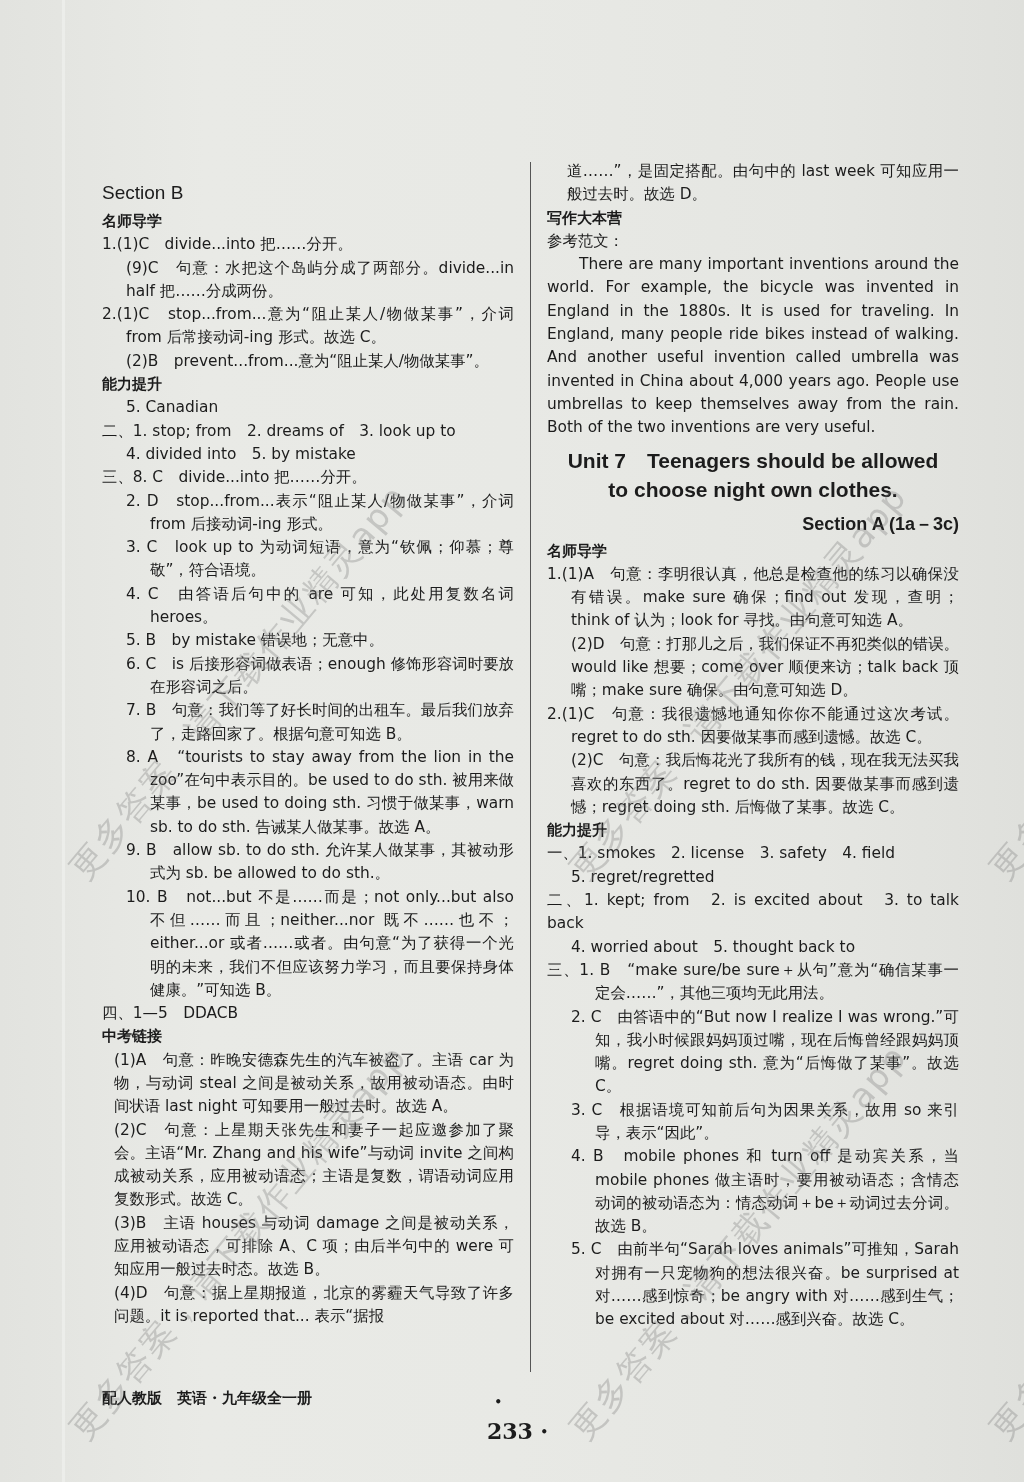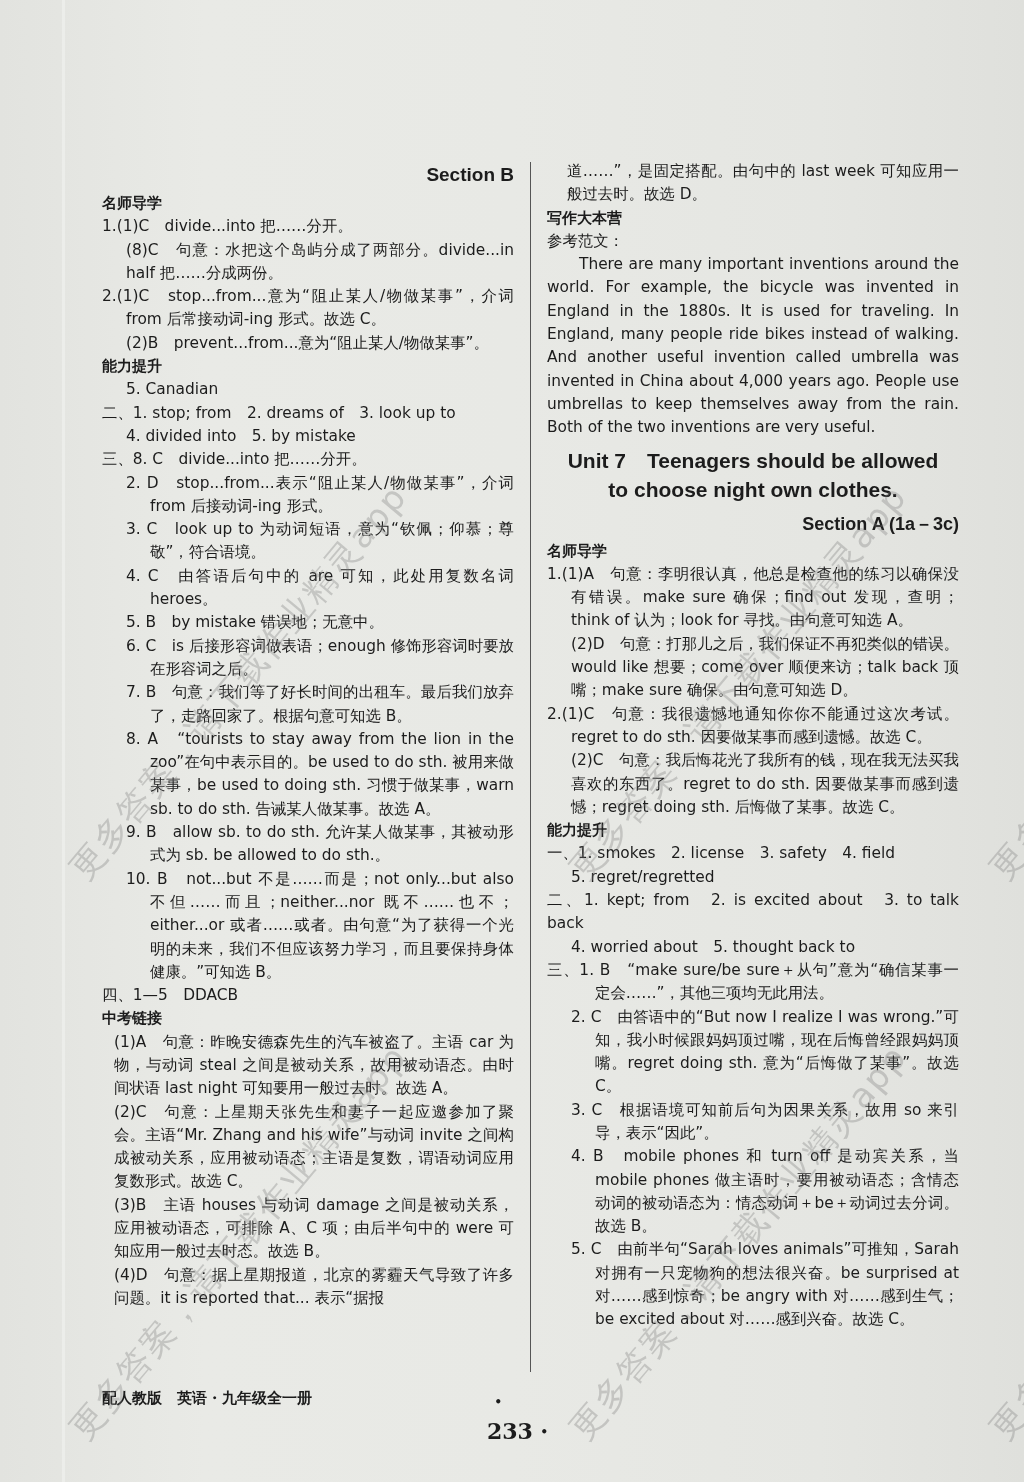--- a/index.html
+++ b/index.html
@@ -11,21 +11,21 @@
     }
     .page {
       position: absolute; left: 0; top: 0; width: 1024px; height: 1482px;
       background: linear-gradient(90deg, #e2e3df 0%, #e9eae6 20%, #e8e9e5 50%, #e5e6e2 80%, #dfe0dc 100%);
     }
     .crease { position: absolute; left: 62px; top: 0; width: 3px; height: 1482px; background: #f0f1ee; opacity: .7; }
     .col { position: absolute; font-size: 15.4px; line-height: 23.3px; }
     .col-left { left: 102px; top: 160px; width: 412px; }
     .col-right { left: 547px; top: 160px; width: 412px; }
     .divider { position: absolute; left: 530px; top: 162px; width: 1px; height: 1210px; background: #555; }
-    .h-section { text-align: right; font-family: "Liberation Sans", sans-serif; font-weight: bold; font-size: 19px; margin: 2px 0 4px 0; line-height: 26px; }
+    .h-section { text-align: left; font-family: "Liberation Sans", sans-serif; font-weight: normal; font-size: 19px; margin: 20px 0 4px 0; line-height: 26px; }
     .h-unit { text-align: center; font-family: Liberation Sans, sans-serif; font-weight: bold; font-size: 21px; line-height: 29px; margin: 6px 0 4px 0; }
     .h-sub { text-align: right; font-family: "Liberation Sans", sans-serif; font-weight: bold; font-size: 18px; line-height: 28px; margin: 6px 0 2px 0; }
     .label { font-weight: bold; font-size: 15px; }
     .line { white-space: normal; text-align: justify; }
     .i1 { padding-left: 0; }
     .i2 { padding-left: 24px; text-indent: 0; }
     .hang { padding-left: 24px; text-indent: -24px; }
     .hang2 { padding-left: 48px; text-indent: -24px; }
     .para { text-indent: 32px; text-align: justify; text-align-last: left; }
     .footer { position: absolute; top: 1389px; left: 102px; width: 460px; font-size: 15px; font-weight: bold; }
@@ -35,21 +35,21 @@
 </head>
 <body>
 
 <div class="page">
   <div class="crease"></div>
 
   <div class="col col-left">
     <div class="h-section">Section B</div>
     <div class="label">名师导学</div>
     <div class="line hang">1.(1)C　divide...into 把……分开。</div>
-    <div class="line i2">(8)C　句意：水把这个岛屿分成了两部分。divide...in half 把……分成两份。</div>
+    <div class="line i2">(9)C　句意：水把这个岛屿分成了两部分。divide...in half 把……分成两份。</div>
     <div class="line hang">2.(1)C　stop...from...意为“阻止某人/物做某事”，介词 from 后常接动词-ing 形式。故选 C。</div>
     <div class="line i2">(2)B　prevent...from...意为“阻止某人/物做某事”。</div>
 
     <div class="label">能力提升</div>
     <div class="line i2">5. Canadian</div>
     <div class="line">二、1. stop; from　2. dreams of　3. look up to</div>
     <div class="line i2">4. divided into　5. by mistake</div>
     <div class="line">三、8. C　divide...into 把……分开。</div>
     <div class="line hang2">2. D　stop...from...表示“阻止某人/物做某事”，介词 from 后接动词-ing 形式。</div>
     <div class="line hang2">3. C　look up to 为动词短语，意为“钦佩；仰慕；尊敬”，符合语境。</div>

